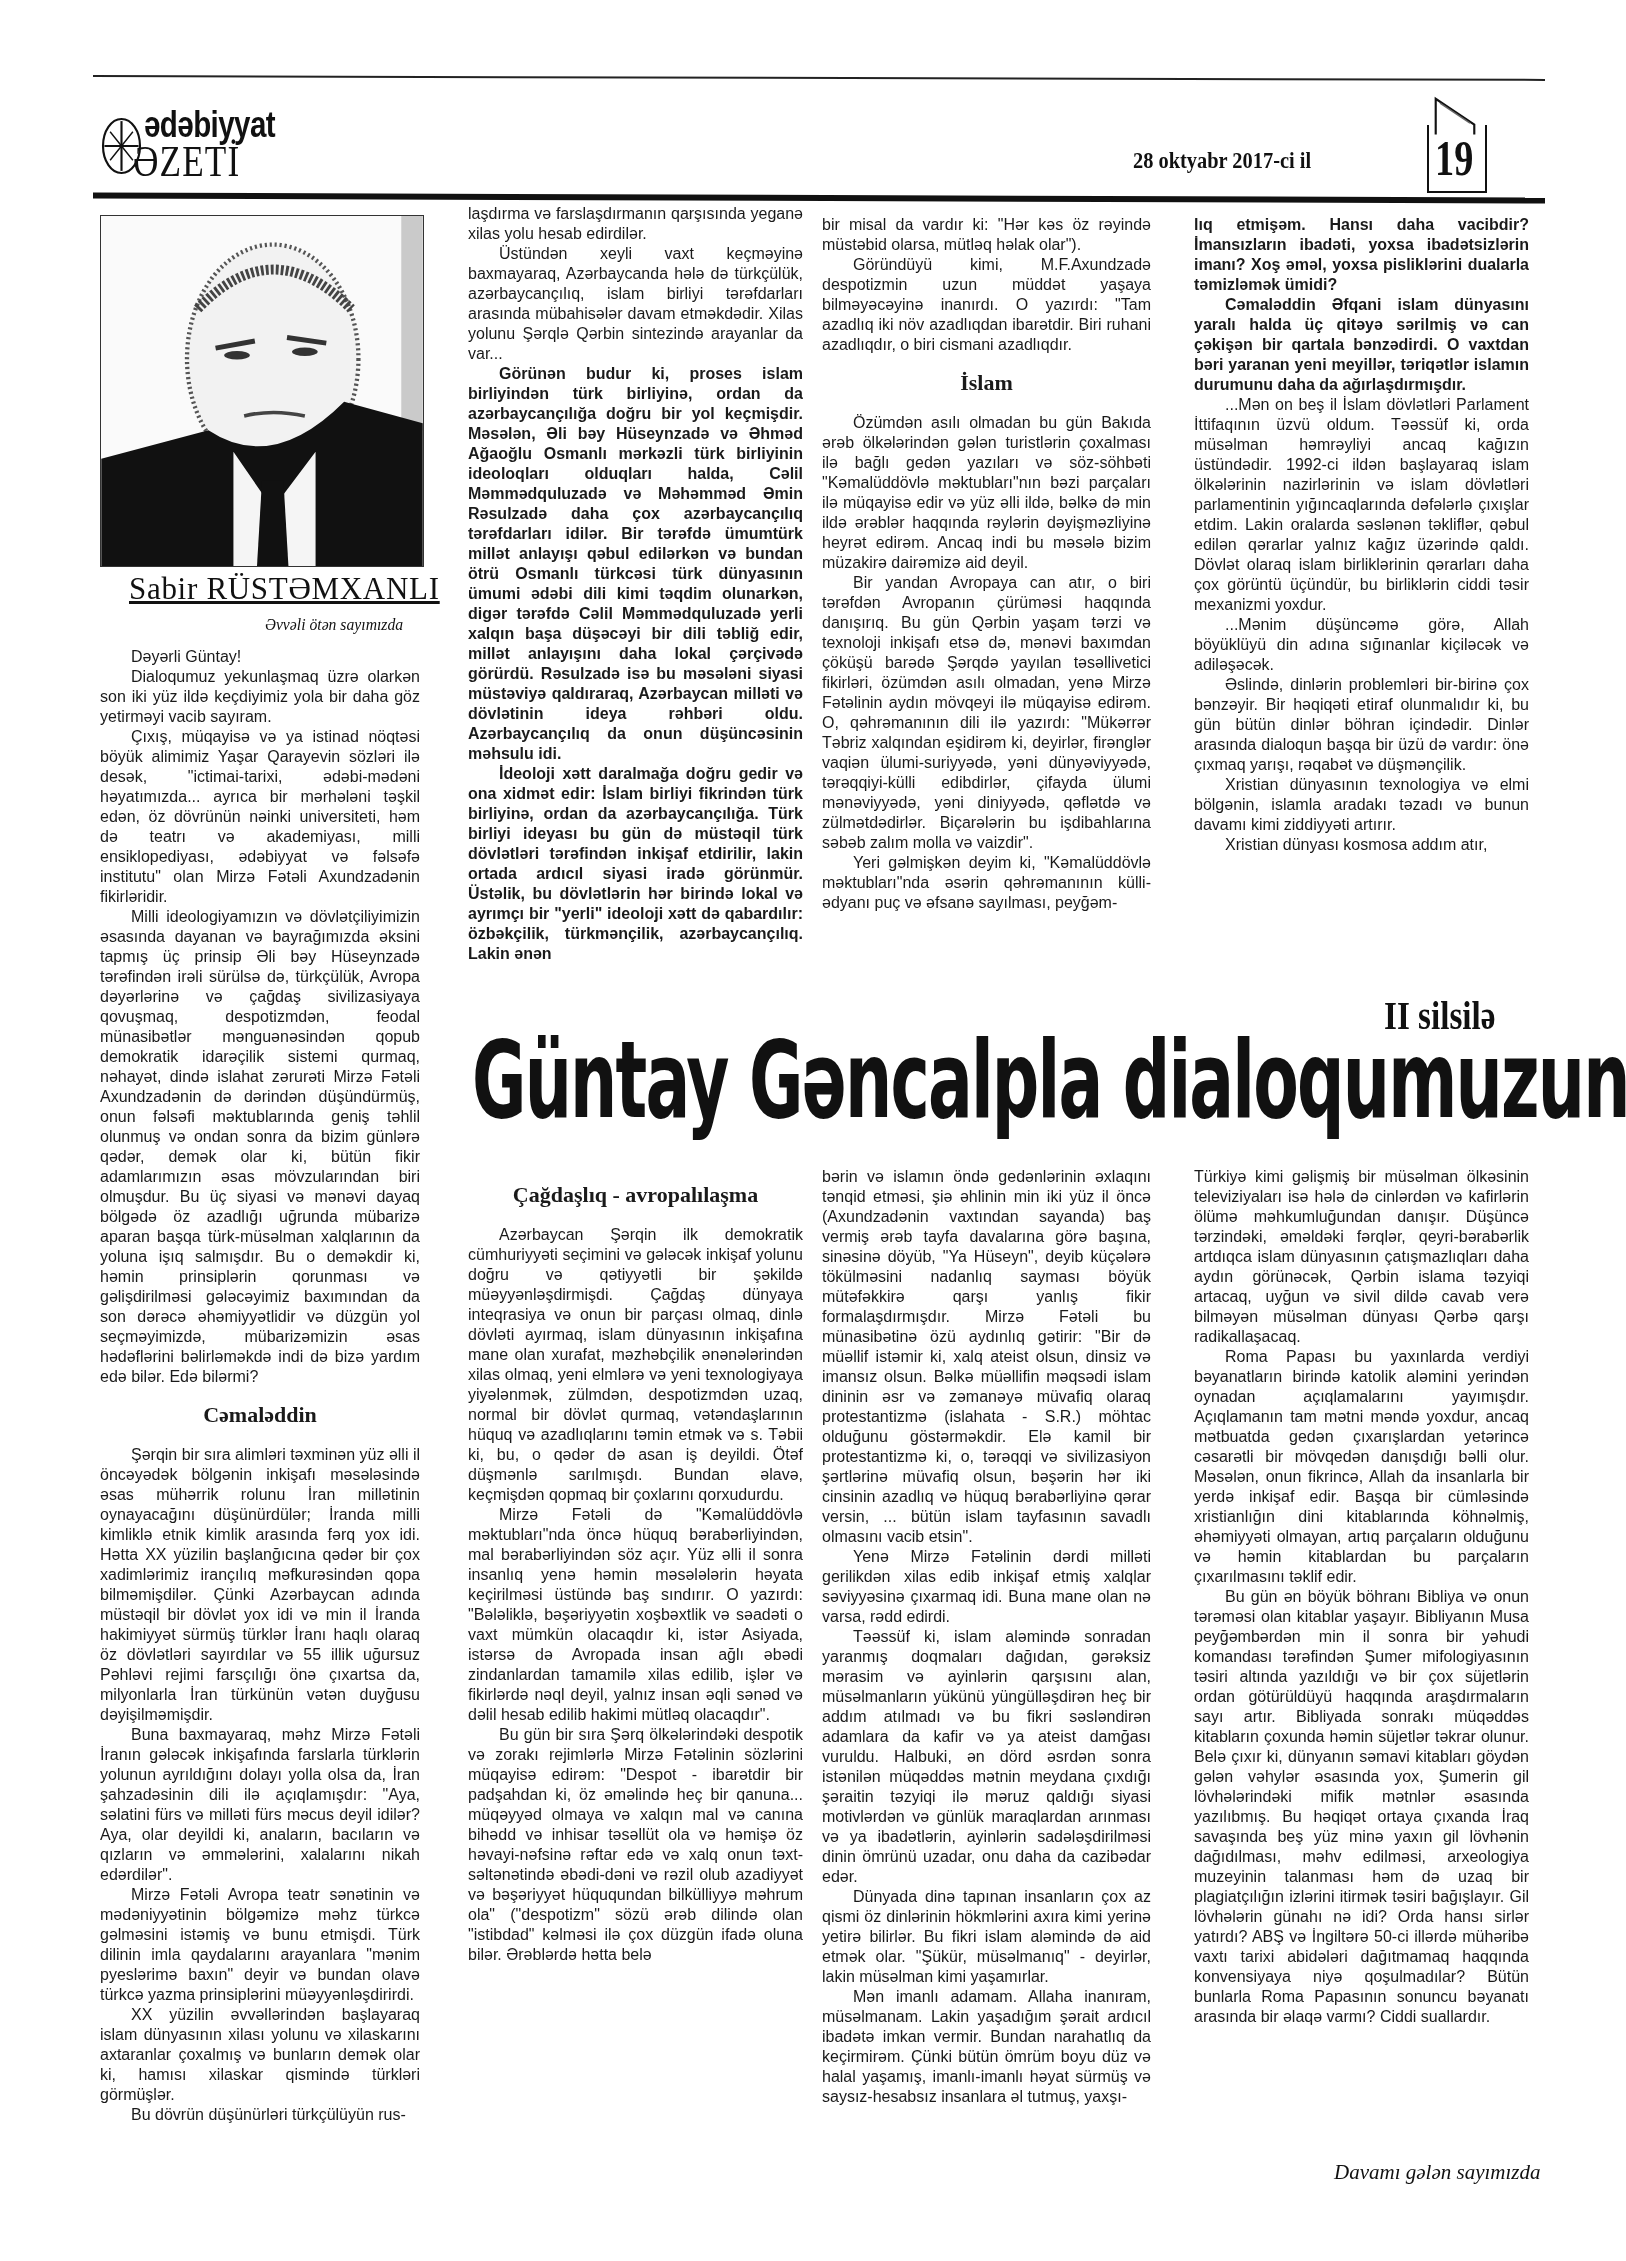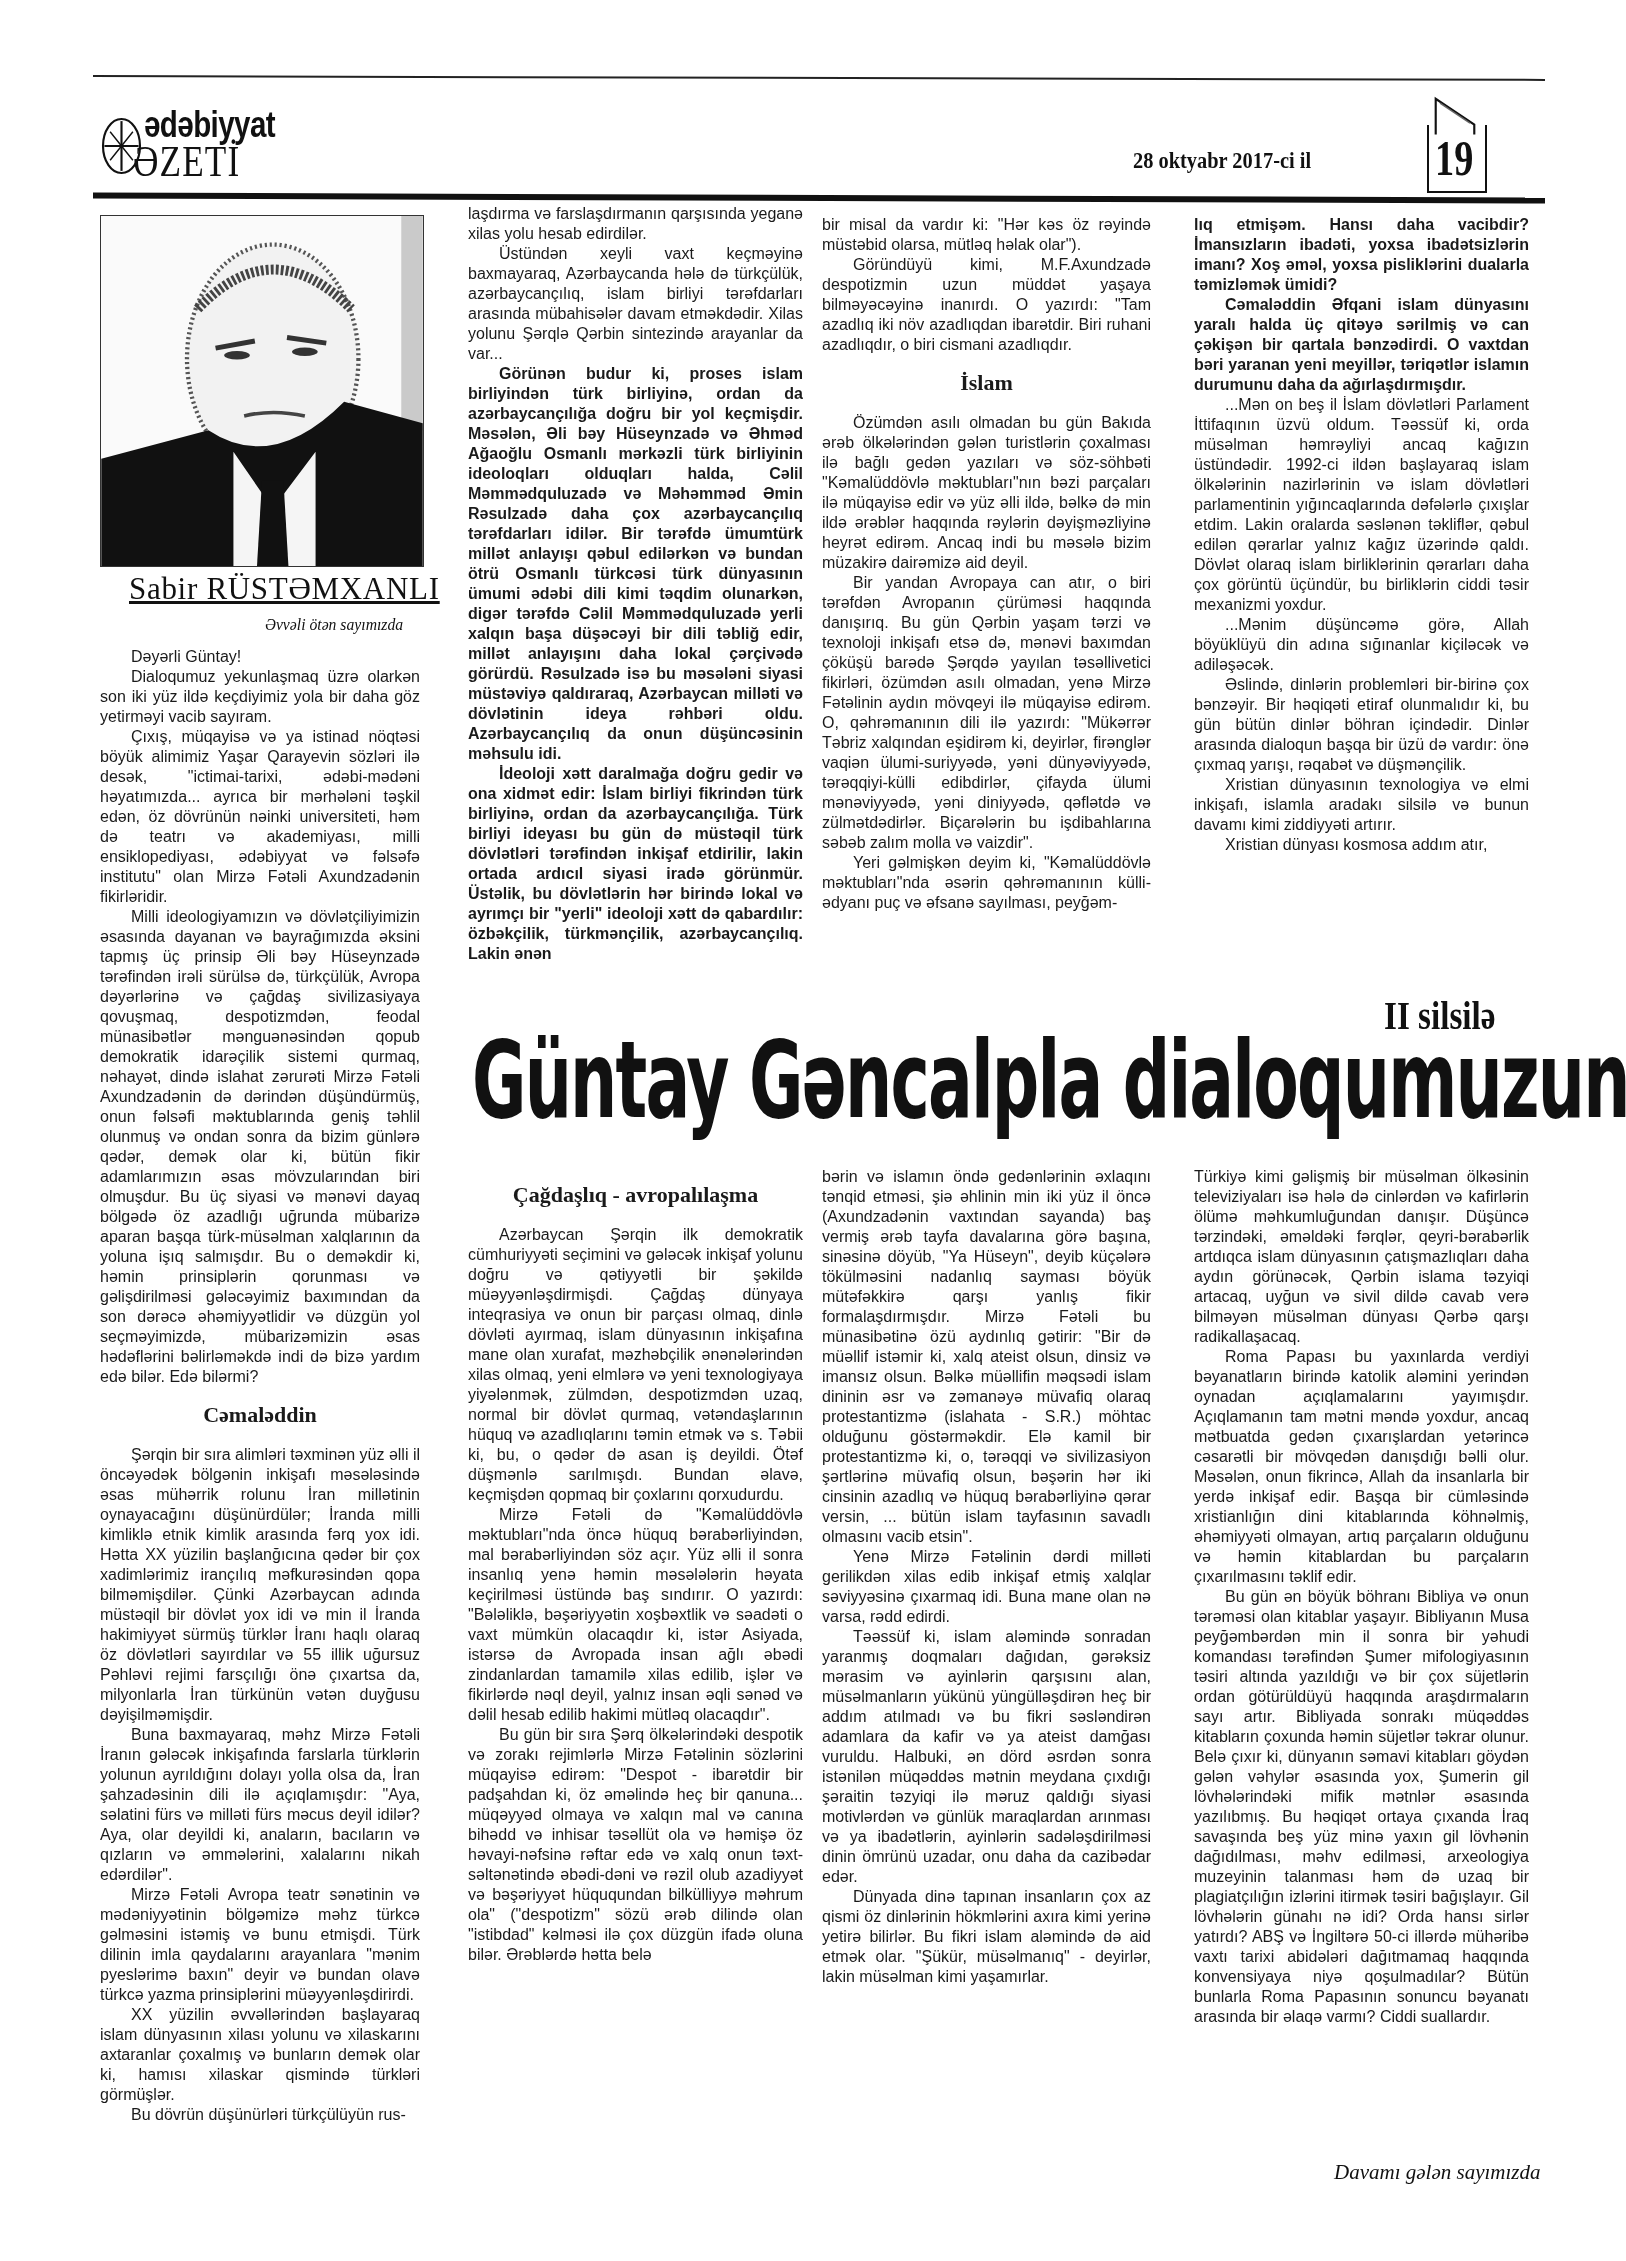--- a/index.html
+++ b/index.html
@@ -101,39 +101,40 @@
   <p>Bir yandan Avropaya can atır, o biri tərəfdən Avropanın çürüməsi haqqında danışırıq. Bu gün Qərbin yaşam tərzi və texnoloji inkişafı etsə də, mənəvi baxımdan çöküşü barədə Şərqdə yayılan təsəllivetici fikirləri, özümdən asılı olmadan, yenə Mirzə Fətəlinin aydın mövqeyi ilə müqayisə edirəm. O, qəhrəmanının dili ilə yazırdı: "Mükərrər Təbriz xalqından eşidirəm ki, deyirlər, firənglər vaqiən ülumi-suriyyədə, yəni dünyəviyyədə, tərəqqiyi-külli edibdirlər, çifayda ülumi mənəviyyədə, yəni diniyyədə, qəflətdə və zülmətdədirlər. Biçarələrin bu işdibahlarına səbəb zalım molla və vaizdir".</p>
   <p>Yeri gəlmişkən deyim ki, "Kəmalüddövlə məktubları"nda əsərin qəhrəmanının külli-ədyanı puç və əfsanə sayılması, peyğəm-</p>
 </div>
 
 <div class="col" style="left:1194px; top:215px; width:335px;">
   <p class="noind b">lıq etmişəm. Hansı daha vacibdir? İmansızların ibadəti, yoxsa ibadətsizlərin imanı? Xoş əməl, yoxsa pisliklərini dualarla təmizləmək ümidi?</p>
   <p class="b">Cəmaləddin Əfqani islam dünyasını yaralı halda üç qitəyə sərilmiş və can çəkişən bir qartala bənzədirdi. O vaxtdan bəri yaranan yeni meyillər, təriqətlər islamın durumunu daha da ağırlaşdırmışdır.</p>
   <p>...Mən on beş il İslam dövlətləri Parlament İttifaqının üzvü oldum. Təəssüf ki, orda müsəlman həmrəyliyi ancaq kağızın üstündədir. 1992-ci ildən başlayaraq islam ölkələrinin nazirlərinin və islam dövlətləri parlamentinin yığıncaqlarında dəfələrlə çıxışlar etdim. Lakin oralarda səslənən təkliflər, qəbul edilən qərarlar yalnız kağız üzərində qaldı. Dövlət olaraq islam birliklərinin qərarları daha çox görüntü üçündür, bu birliklərin ciddi təsir mexanizmi yoxdur.</p>
   <p>...Mənim düşüncəmə görə, Allah böyüklüyü din adına sığınanlar kiçiləcək və adiləşəcək.</p>
   <p>Əslində, dinlərin problemləri bir-birinə çox bənzəyir. Bir həqiqəti etiraf olunmalıdır ki, bu gün bütün dinlər böhran içindədir. Dinlər arasında dialoqun başqa bir üzü də vardır: önə çıxmaq yarışı, rəqabət və düşmənçilik.</p>
-  <p>Xristian dünyasının texnologiya və elmi inkişafı, islamla aradakı silsilə və bunun davamı kimi ziddiyyəti artırır.</p>
+  <p>Xristian dünyasının texnologiya və elmi bölgənin, islamla aradakı təzadı və bunun davamı kimi ziddiyyəti artırır.</p>
   <p>Xristian dünyası kosmosa addım atır,</p>
 </div>
 
 <div class="series">II silsilə</div>
 <div class="headline">Güntay Gəncalpla dialoqumuzun davamı</div>
 
 <div class="col" style="left:468px; top:1167px; width:335px;">
   <h3>Çağdaşlıq - avropalılaşma</h3>
   <p>Azərbaycan Şərqin ilk demokratik cümhuriyyəti seçimini və gələcək inkişaf yolunu doğru və qətiyyətli bir şəkildə müəyyənləşdirmişdi. Çağdaş dünyaya inteqrasiya və onun bir parçası olmaq, dinlə dövləti ayırmaq, islam dünyasının inkişafına mane olan xurafat, məzhəbçilik ənənələrindən xilas olmaq, yeni elmlərə və yeni texnologiyaya yiyələnmək, zülmdən, despotizmdən uzaq, normal bir dövlət qurmaq, vətəndaşlarının hüquq və azadlıqlarını təmin etmək və s. Təbii ki, bu, o qədər də asan iş deyildi. Ötəf düşmənlə sarılmışdı. Bundan əlavə, keçmişdən qopmaq bir çoxlarını qorxudurdu.</p>
   <p>Mirzə Fətəli də "Kəmalüddövlə məktubları"nda öncə hüquq bərabərliyindən, mal bərabərliyindən söz açır. Yüz əlli il sonra insanlıq yenə həmin məsələlərin həyata keçirilməsi üstündə baş sındırır. O yazırdı: "Bələliklə, bəşəriyyətin xoşbəxtlik və səadəti o vaxt mümkün olacaqdır ki, istər Asiyada, istərsə də Avropada insan ağlı əbədi zindanlardan tamamilə xilas edilib, işlər və fikirlərdə nəql deyil, yalnız insan əqli sənəd və dəlil hesab edilib hakimi mütləq olacaqdır".</p>
   <p>Bu gün bir sıra Şərq ölkələrindəki despotik və zorakı rejimlərlə Mirzə Fətəlinin sözlərini müqayisə edirəm: "Despot - ibarətdir bir padşahdan ki, öz əməlində heç bir qanuna... müqəyyəd olmaya və xalqın mal və canına bihədd və inhisar təsəllüt ola və həmişə öz həvayi-nəfsinə rəftar edə və xalq onun təxt-səltənətində əbədi-dəni və rəzil olub azadiyyət və bəşəriyyət hüququndan bilkülliyyə məhrum ola" ("despotizm" sözü ərəb dilində olan "istibdad" kəlməsi ilə çox düzgün ifadə oluna bilər. Ərəblərdə hətta belə</p>
 </div>
 
 <div class="col" style="left:822px; top:1167px; width:329px;">
   <p class="noind">bərin və islamın öndə gedənlərinin əxlaqını tənqid etməsi, şiə əhlinin min iki yüz il öncə (Axundzadənin vaxtından sayanda) baş vermiş ərəb tayfa davalarına görə başına, sinəsinə döyüb, "Ya Hüseyn", deyib küçələrə tökülməsini nadanlıq sayması böyük mütəfəkkirə qarşı yanlış fikir formalaşdırmışdır. Mirzə Fətəli bu münasibətinə özü aydınlıq gətirir: "Bir də müəllif istəmir ki, xalq ateist olsun, dinsiz və imansız olsun. Bəlkə müəllifin məqsədi islam dininin əsr və zəmanəyə müvafiq olaraq protestantizmə (islahata - S.R.) möhtac olduğunu göstərməkdir. Elə kamil bir protestantizmə ki, o, tərəqqi və sivilizasiyon şərtlərinə müvafiq olsun, bəşərin hər iki cinsinin azadlıq və hüquq bərabərliyinə qərar versin, ... bütün islam tayfasının savadlı olmasını vacib etsin".</p>
   <p>Yenə Mirzə Fətəlinin dərdi milləti gerilikdən xilas edib inkişaf etmiş xalqlar səviyyəsinə çıxarmaq idi. Buna mane olan nə varsa, rədd edirdi.</p>
   <p>Təəssüf ki, islam aləmində sonradan yaranmış doqmaları dağıdan, gərəksiz mərasim və ayinlərin qarşısını alan, müsəlmanların yükünü yüngülləşdirən heç bir addım atılmadı və bu fikri səsləndirən adamlara da kafir və ya ateist damğası vuruldu. Halbuki, ən dörd əsrdən sonra istənilən müqəddəs mətnin meydana çıxdığı şəraitin təzyiqi ilə məruz qaldığı siyasi motivlərdən və günlük maraqlardan arınması və ya ibadətlərin, ayinlərin sadələşdirilməsi dinin ömrünü uzadar, onu daha da cazibədar edər.</p>
   <p>Dünyada dinə tapınan insanların çox az qismi öz dinlərinin hökmlərini axıra kimi yerinə yetirə bilirlər. Bu fikri islam aləmində də aid etmək olar. "Şükür, müsəlmanıq" - deyirlər, lakin müsəlman kimi yaşamırlar.</p>
+  <p>Mən imanlı adamam. Allaha inanıram, müsəlmanam. Lakin yaşadığım şərait ardıcıl ibadətə imkan vermir. Bundan narahatlıq da keçirmirəm. Çünki bütün ömrüm boyu düz və halal yaşamış, imanlı-imanlı həyat sürmüş və saysız-hesabsız insanlara əl tutmuş, yaxşı-</p>
 </div>
 
 <div class="col" style="left:1194px; top:1167px; width:335px;">
   <p class="noind">Türkiyə kimi gəlişmiş bir müsəlman ölkəsinin televiziyaları isə hələ də cinlərdən və kafirlərin ölümə məhkumluğundan danışır. Düşüncə tərzindəki, əməldəki fərqlər, qeyri-bərabərlik artdıqca islam dünyasının çatışmazlıqları daha aydın görünəcək, Qərbin islama təzyiqi artacaq, uyğun və sivil dildə cavab verə bilməyən müsəlman dünyası Qərbə qarşı radikallaşacaq.</p>
   <p>Roma Papası bu yaxınlarda verdiyi bəyanatların birində katolik aləmini yerindən oynadan açıqlamalarını yayımışdır. Açıqlamanın tam mətni məndə yoxdur, ancaq mətbuatda gedən çıxarışlardan yetərincə cəsarətli bir mövqedən danışdığı bəlli olur. Məsələn, onun fikrincə, Allah da insanlarla bir yerdə inkişaf edir. Başqa bir cümləsində xristianlığın dini kitablarında köhnəlmiş, əhəmiyyəti olmayan, artıq parçaların olduğunu və həmin kitablardan bu parçaların çıxarılmasını təklif edir.</p>
   <p>Bu gün ən böyük böhranı Bibliya və onun tərəməsi olan kitablar yaşayır. Bibliyanın Musa peyğəmbərdən min il sonra bir yəhudi komandası tərəfindən Şumer mifologiyasının təsiri altında yazıldığı və bir çox süjetlərin ordan götürüldüyü haqqında araşdırmaların sayı artır. Bibliyada sonrakı müqəddəs kitabların çoxunda həmin süjetlər təkrar olunur. Belə çıxır ki, dünyanın səmavi kitabları göydən gələn vəhylər əsasında yox, Şumerin gil lövhələrindəki mifik mətnlər əsasında yazılıbmış. Bu həqiqət ortaya çıxanda İraq savaşında beş yüz minə yaxın gil lövhənin dağıdılması, məhv edilməsi, arxeologiya muzeyinin talanması həm də uzaq bir plagiatçılığın izlərini itirmək təsiri bağışlayır. Gil lövhələrin günahı nə idi? Orda hansı sirlər yatırdı? ABŞ və İngiltərə 50-ci illərdə mühəribə vaxtı tarixi abidələri dağıtmamaq haqqında konvensiyaya niyə qoşulmadılar? Bütün bunlarla Roma Papasının sonuncu bəyanatı arasında bir əlaqə varmı? Ciddi suallardır.</p>
 </div>
 
 <div class="continued">Davamı gələn sayımızda</div>
 

